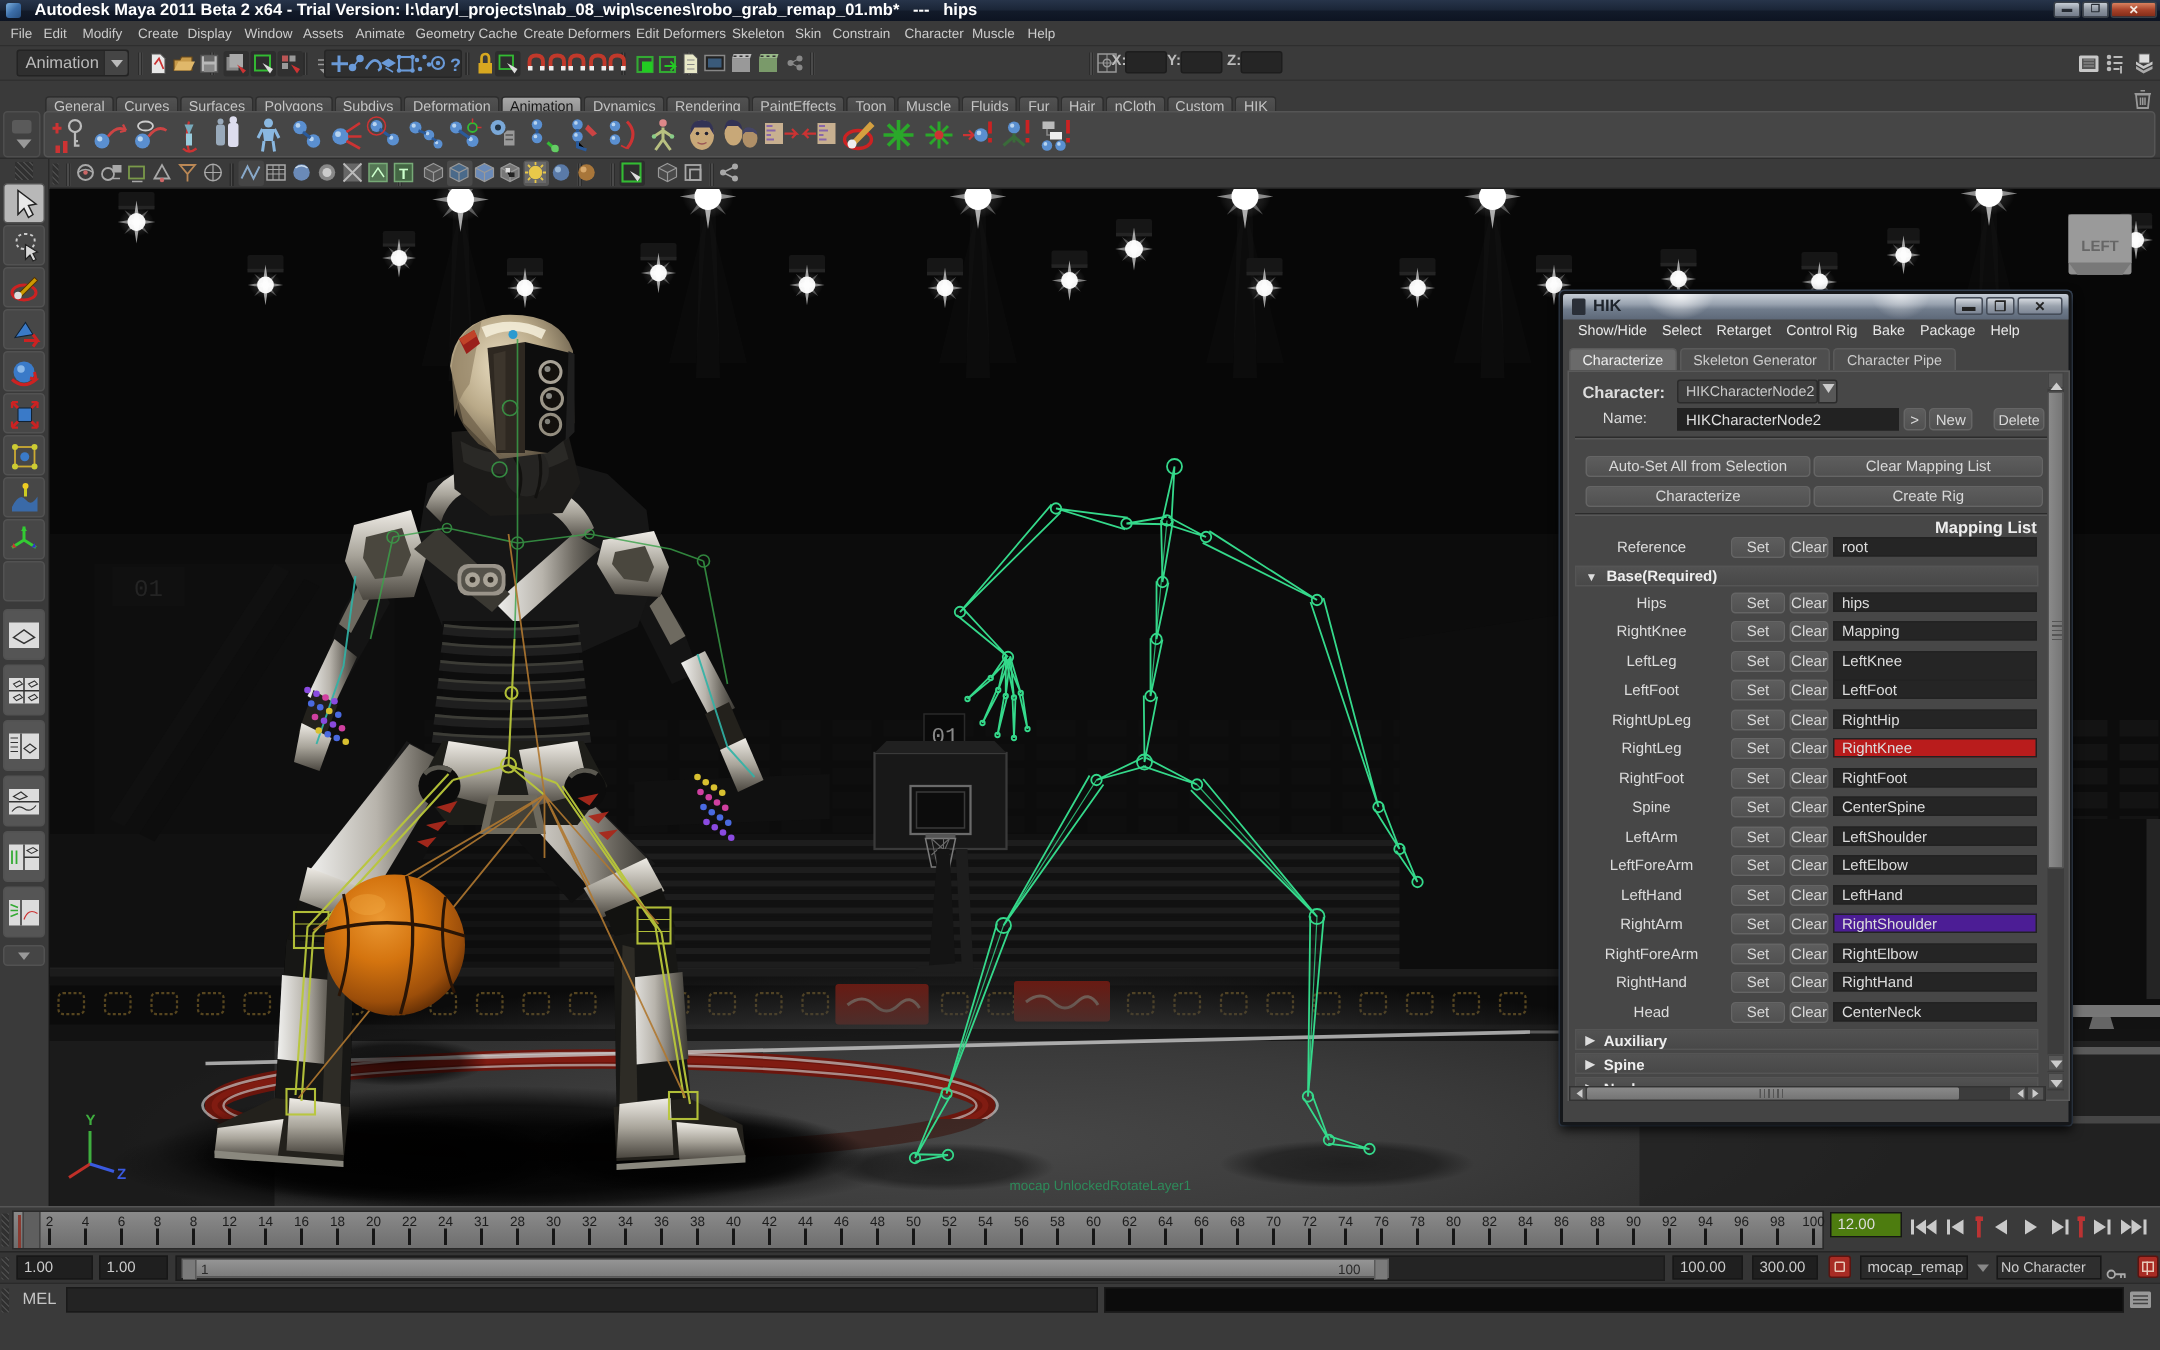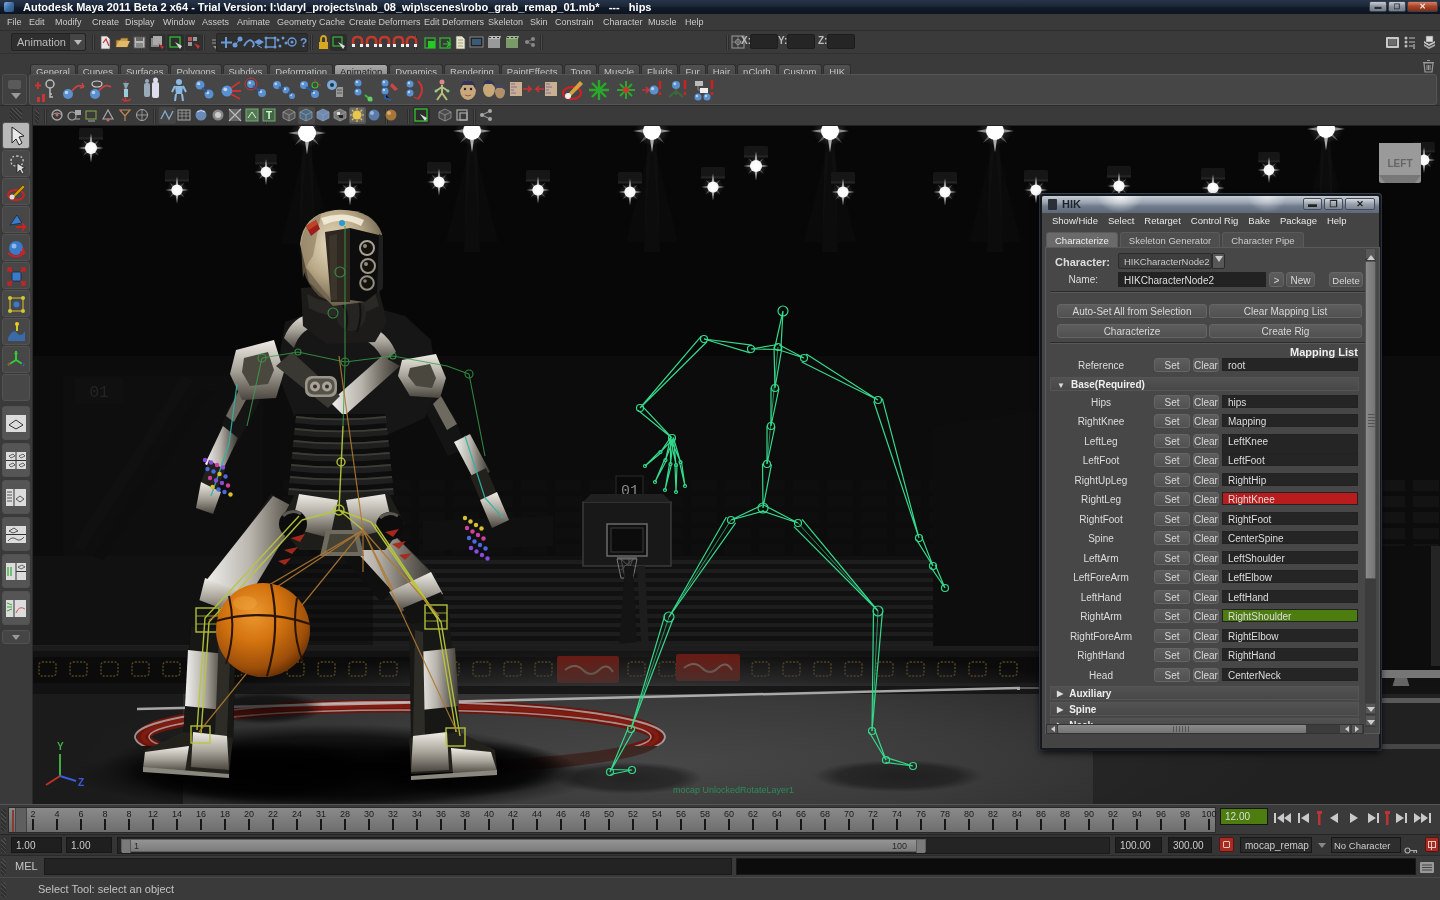--- a/index.html
+++ b/index.html
@@ -1608,24 +1608,20 @@
   <div id="melrow">
       <div class="grip" style="left:1px;top:3px;width:5px;height:16px"></div>
       <span class="lbl">MEL</span>
       <div id="melin"></div>
       <div id="melout"></div>
       <div style="position:absolute;left:1420px;top:4px;width:15px;height:13px"><svg width="15" height="13">
           <rect x="0" y="1" width="14" height="11" rx="1" fill="#999"></rect>
           <path d="M2 4 L12 4 M2 6.5 L12 6.5 M2 9 L12 9" stroke="#444" stroke-width="1"></path>
         </svg></div>
     </div>
-  <div id="helpline">
-      <div class="grip" style="left:1px;top:4px;width:5px;height:15px"></div>
-      <span>Select Tool: select an object</span>
-    </div>
   <div id="hik">
     <div id="hiktitle"><span style="position:absolute;left:55px;top:0;width:46px;height:17px;background:radial-gradient(ellipse at 50% 0%,rgba(255,255,255,.8),rgba(255,255,255,0) 70%)"></span><span style="position:absolute;left:205px;top:0;width:40px;height:17px;background:radial-gradient(ellipse at 50% 0%,rgba(255,255,255,.55),rgba(255,255,255,0) 70%)"></span><span style="display:inline-block;width:9px;height:11px;background:#2a2f38;margin:3px 5px 0 6px;vertical-align:top;border-radius:1px"></span><span style="vertical-align:top;line-height:17px">HIK</span>
       <span style="position:absolute;right:4px;top:2px">
         <span class="hwb">▬</span><span class="hwb">❐</span><span class="hwb" style="width:30px">✕</span>
       </span>
     </div>
     <div id="hikmenu"><span>Show/Hide</span><span>Select</span><span>Retarget</span><span>Control Rig</span><span>Bake</span><span>Package</span><span>Help</span></div>
     <div id="hiktabs"><span class="t on">Characterize</span><span class="t">Skeleton Generator</span><span class="t">Character Pipe</span></div>
     <div id="hikbody">
       <div class="hlabel" style="left:0px;top:8px;width:64px;font-weight:bold;font-size:11px">Character:</div>
@@ -1716,21 +1712,21 @@
           <div class="mrow">
             <div class="hlabel" style="left:5px;top:343.5px">LeftHand</div>
     <div class="hbtn" style="left:108px;top:341.5px;width:36px;height:14px;font-size:10px;line-height:14px">Set</div>
     <div class="hbtn" style="left:147px;top:341.5px;width:26px;height:14px;font-size:10px;line-height:14px">Clear</div>
     <div class="hfield" style="left:176px;top:341.5px;width:136px;height:13px;line-height:13px;background:#252525">LeftHand</div>
           </div>
           <div class="mrow">
             <div class="hlabel" style="left:5px;top:363px">RightArm</div>
     <div class="hbtn" style="left:108px;top:361px;width:36px;height:14px;font-size:10px;line-height:14px">Set</div>
     <div class="hbtn" style="left:147px;top:361px;width:26px;height:14px;font-size:10px;line-height:14px">Clear</div>
-    <div class="hfield" style="left:176px;top:361px;width:136px;height:13px;line-height:13px;background:#4d7c0f">RightShoulder</div>
+    <div class="hfield" style="left:176px;top:361px;width:136px;height:13px;line-height:13px;background:#4c1d95">RightShoulder</div>
           </div>
           <div class="mrow">
             <div class="hlabel" style="left:5px;top:382.5px">RightForeArm</div>
     <div class="hbtn" style="left:108px;top:380.5px;width:36px;height:14px;font-size:10px;line-height:14px">Set</div>
     <div class="hbtn" style="left:147px;top:380.5px;width:26px;height:14px;font-size:10px;line-height:14px">Clear</div>
     <div class="hfield" style="left:176px;top:380.5px;width:136px;height:13px;line-height:13px;background:#252525">RightElbow</div>
           </div>
           <div class="mrow">
             <div class="hlabel" style="left:5px;top:402px">RightHand</div>
     <div class="hbtn" style="left:108px;top:400px;width:36px;height:14px;font-size:10px;line-height:14px">Set</div>

